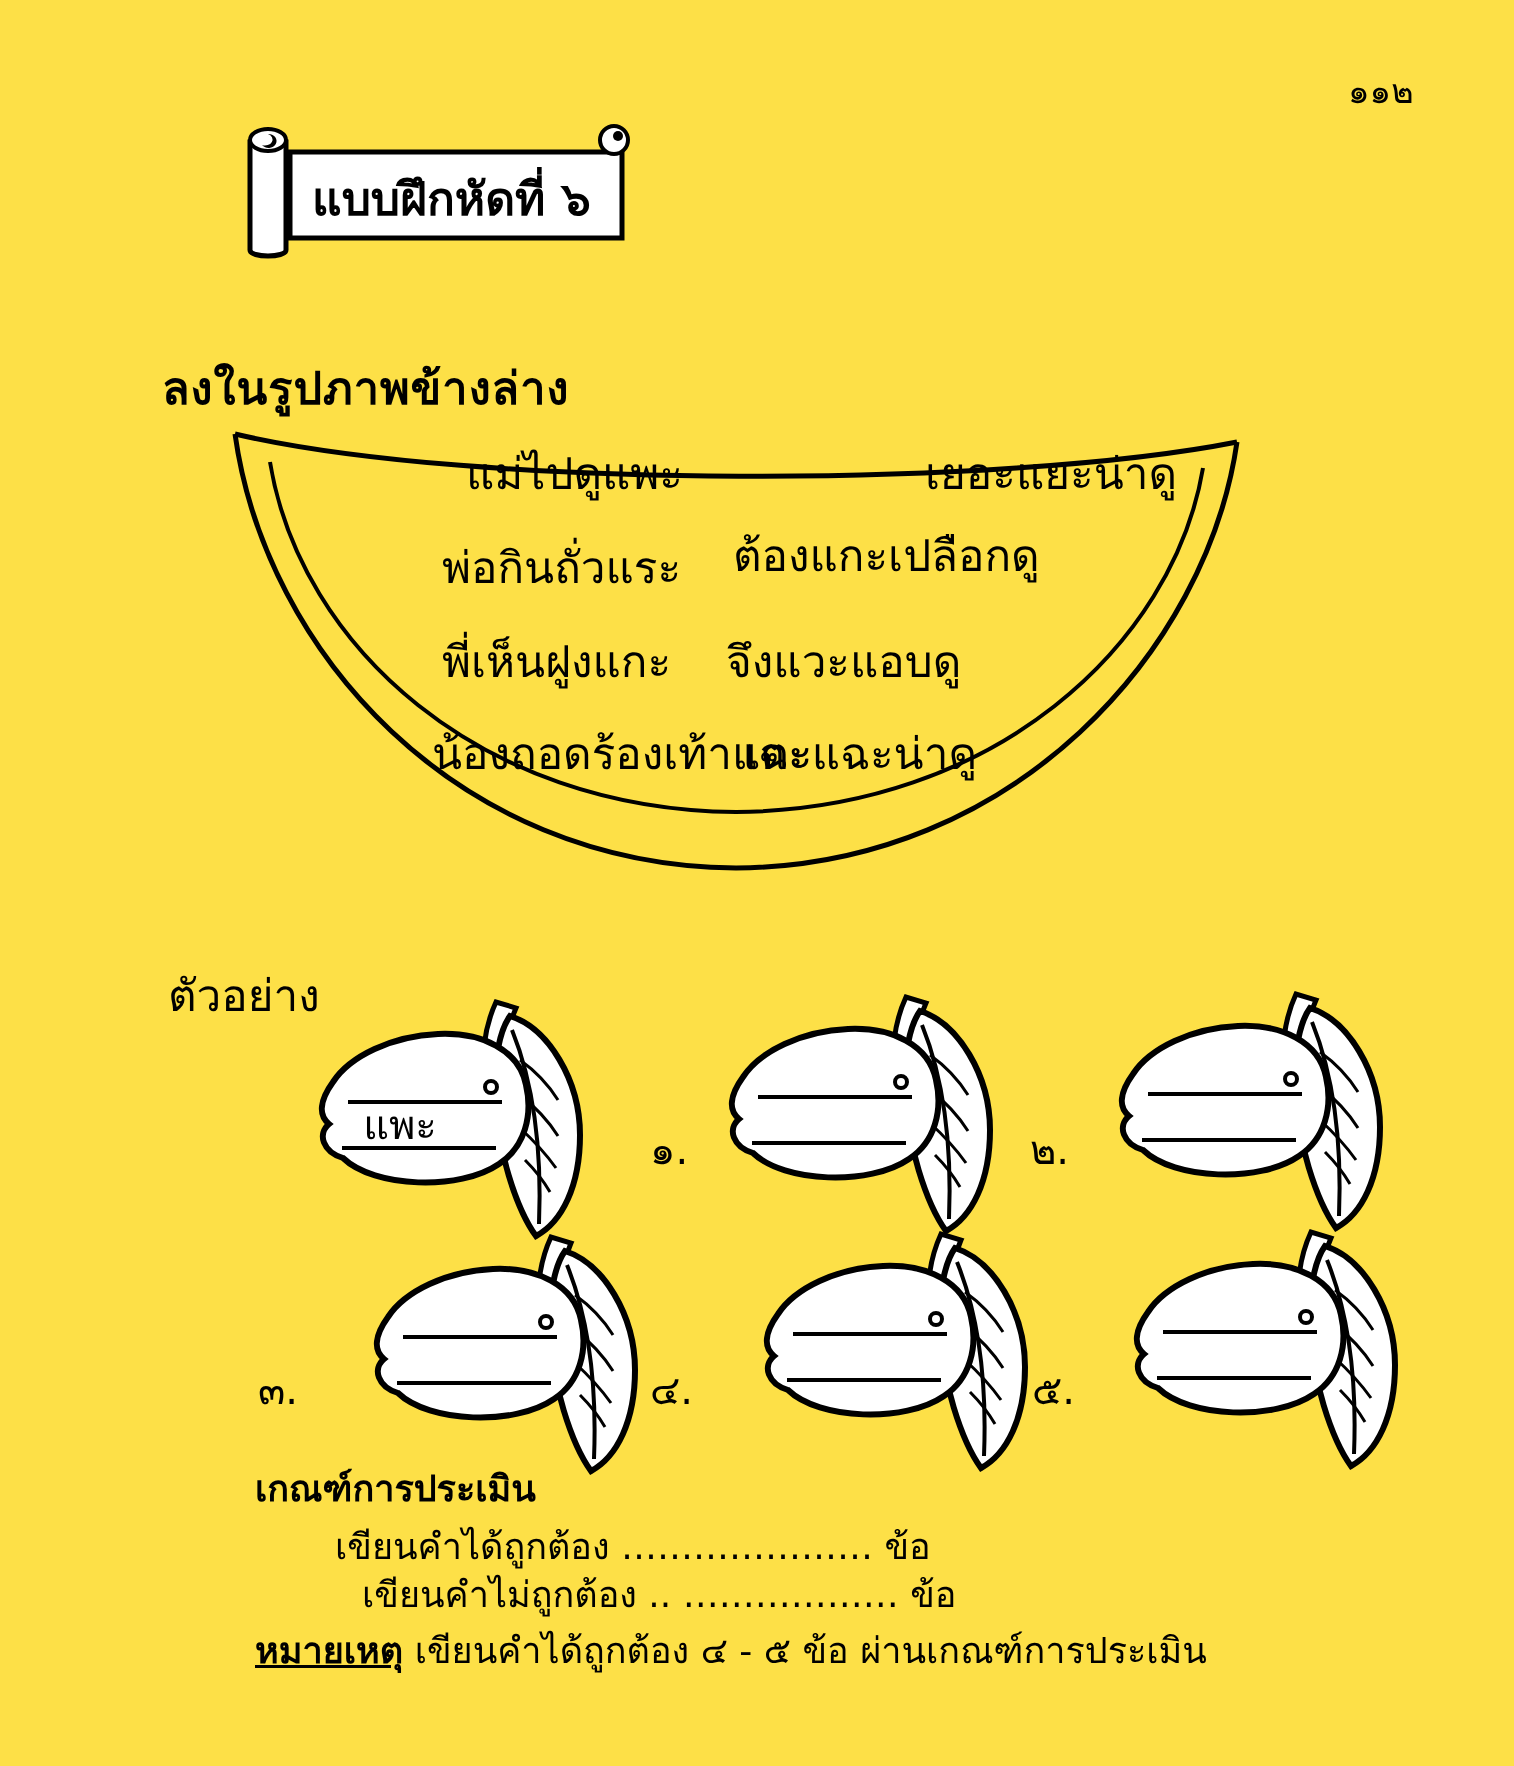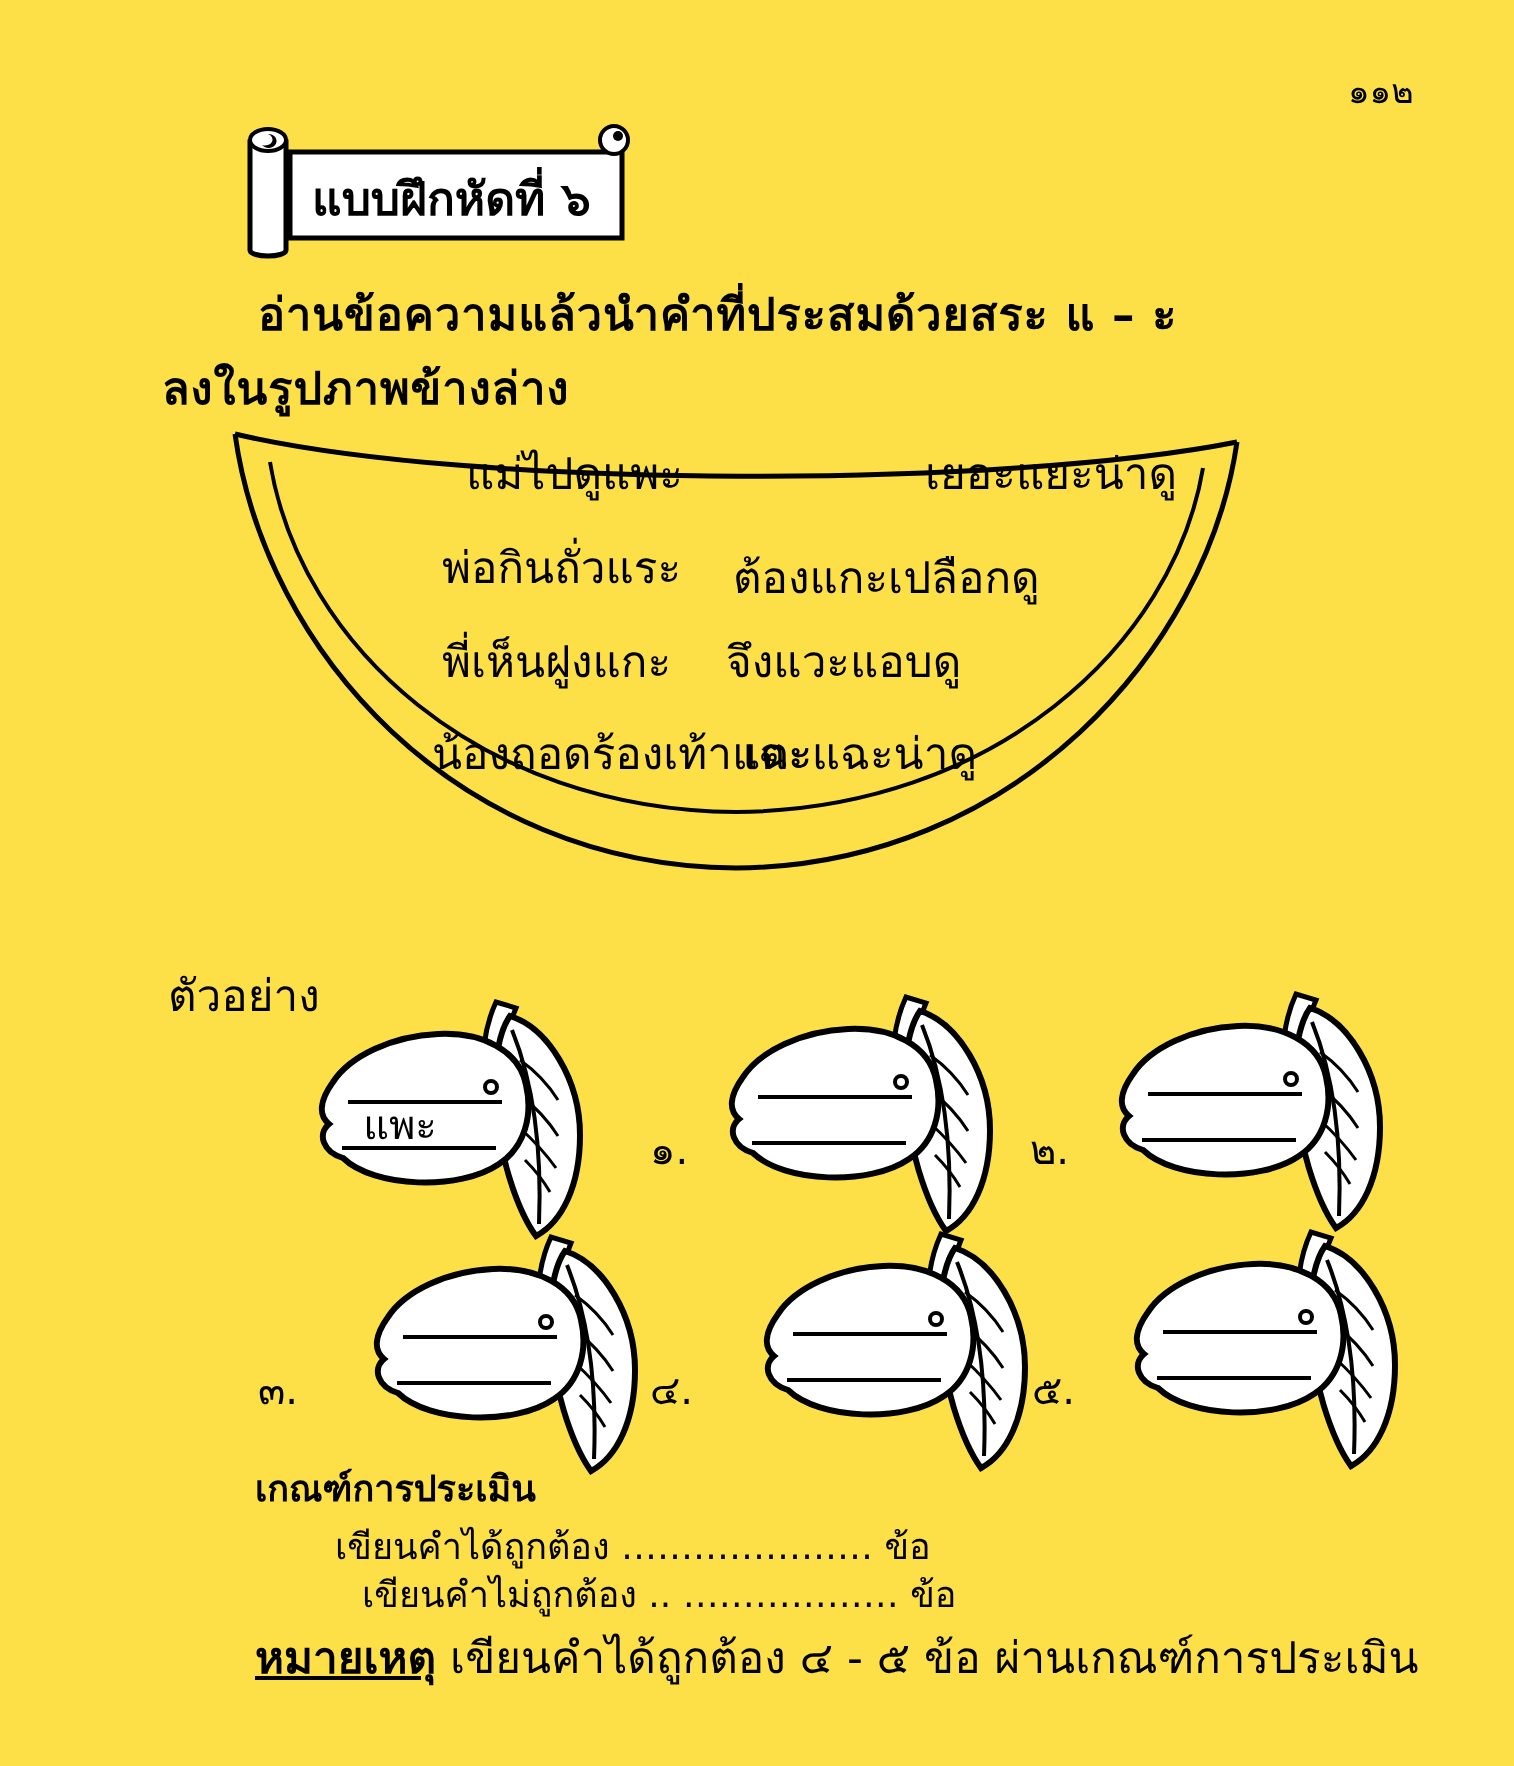--- a/index.html
+++ b/index.html
@@ -23,21 +23,21 @@
   .mango{width:300px;height:250px;}
   .mango svg{display:block;width:300px;height:250px;}
   .mango-word{
     position:absolute;left:30px;top:112px;width:160px;height:46px;
     text-align:center;font-size:40px;line-height:46px;
   }
   .mango-num{font-size:40px;}
   .eval-heading{left:255px;top:1460px;font-size:36px;font-weight:bold;}
   .eval-line1{left:335px;top:1518px;font-size:36px;}
   .eval-line2{left:335px;top:1566px;font-size:36px;margin-left:27px;}
-  .eval-note{left:255px;top:1622px;font-size:44px;}
+  .eval-note{left:255px;top:1622px;font-size:36px;}
   .note-label{font-weight:bold;text-decoration:underline;}
   .stroke{fill:#ffffff;stroke:#000000;}
   .lineonly{fill:none;stroke:#000000;}
 </style>
 </head>
 <body>
 
 <svg width="0" height="0" style="position:absolute">
   <defs>
     <g id="mango-shape">
@@ -69,35 +69,34 @@
       <rect class="stroke" stroke-width="5" x="52" y="40" width="332" height="86"></rect>
       <circle class="stroke" stroke-width="4" cx="376" cy="28" r="14"></circle>
       <circle fill="#000" cx="380" cy="24" r="5"></circle>
       <path class="stroke" stroke-width="5" d="M 12,30 L 12,138 C 12,146 48,146 48,138 L 48,30 Z"></path>
       <ellipse class="stroke" stroke-width="4" cx="30" cy="28" rx="18" ry="11"></ellipse>
       <path fill="#000" d="M 30,22 A 8,7 0 1 1 24,33 A 5,4 0 1 0 30,22 Z"></path>
     </svg>
   </div>
   <div class="abs banner-title">แบบฝึกหัดที่ ๖</div>
 
-  <div class="abs instr1">อ่านข้อความแล้วนำคำที่ประสมด้วยสระ  แ – ะ</div>
   <div class="abs instr2">ลงในรูปภาพข้างล่าง</div>
 
   <div class="abs melon-wrap">
     <svg width="1022" height="462" viewBox="0 0 1022 462">
       <path class="lineonly" stroke-width="5" d="M 10,16 C 250,72 780,70 1012,24"></path>
       <path class="lineonly" stroke-width="5" d="M 10,16 C 40,232 230,448 511,450 C 790,448 982,232 1012,24"></path>
       <path class="lineonly" stroke-width="4" d="M 45,44 C 75,228 255,392 511,394 C 768,392 948,228 978,50"></path>
     </svg>
   </div>
 
   <span class="abs poem-line" style="left:466px;top:452px">แม่ไปดูแพะ</span>
   <span class="abs poem-line" style="left:925px;top:452px">เยอะแยะน่าดู</span>
   <span class="abs poem-line" style="left:442px;top:546px">พ่อกินถั่วแระ</span>
-  <span class="abs poem-line" style="left:733px;top:556px">ต้องแกะเปลือกดู</span>
+  <span class="abs poem-line" style="left:733px;top:534px">ต้องแกะเปลือกดู</span>
   <span class="abs poem-line" style="left:442px;top:640px">พี่เห็นฝูงแกะ</span>
   <span class="abs poem-line" style="left:726px;top:640px">จึงแวะแอบดู</span>
   <span class="abs poem-line" style="left:432px;top:732px">น้องถอดร้องเท้าแตะ</span>
   <span class="abs poem-line" style="left:743px;top:732px">เฉะแฉะน่าดู</span>
 
   <div class="abs example-label">ตัวอย่าง</div>
 
   <div class="abs mango" style="left:290px;top:990px">
     <svg viewBox="0 0 300 250">
         <use href="#mango-shape"></use>

